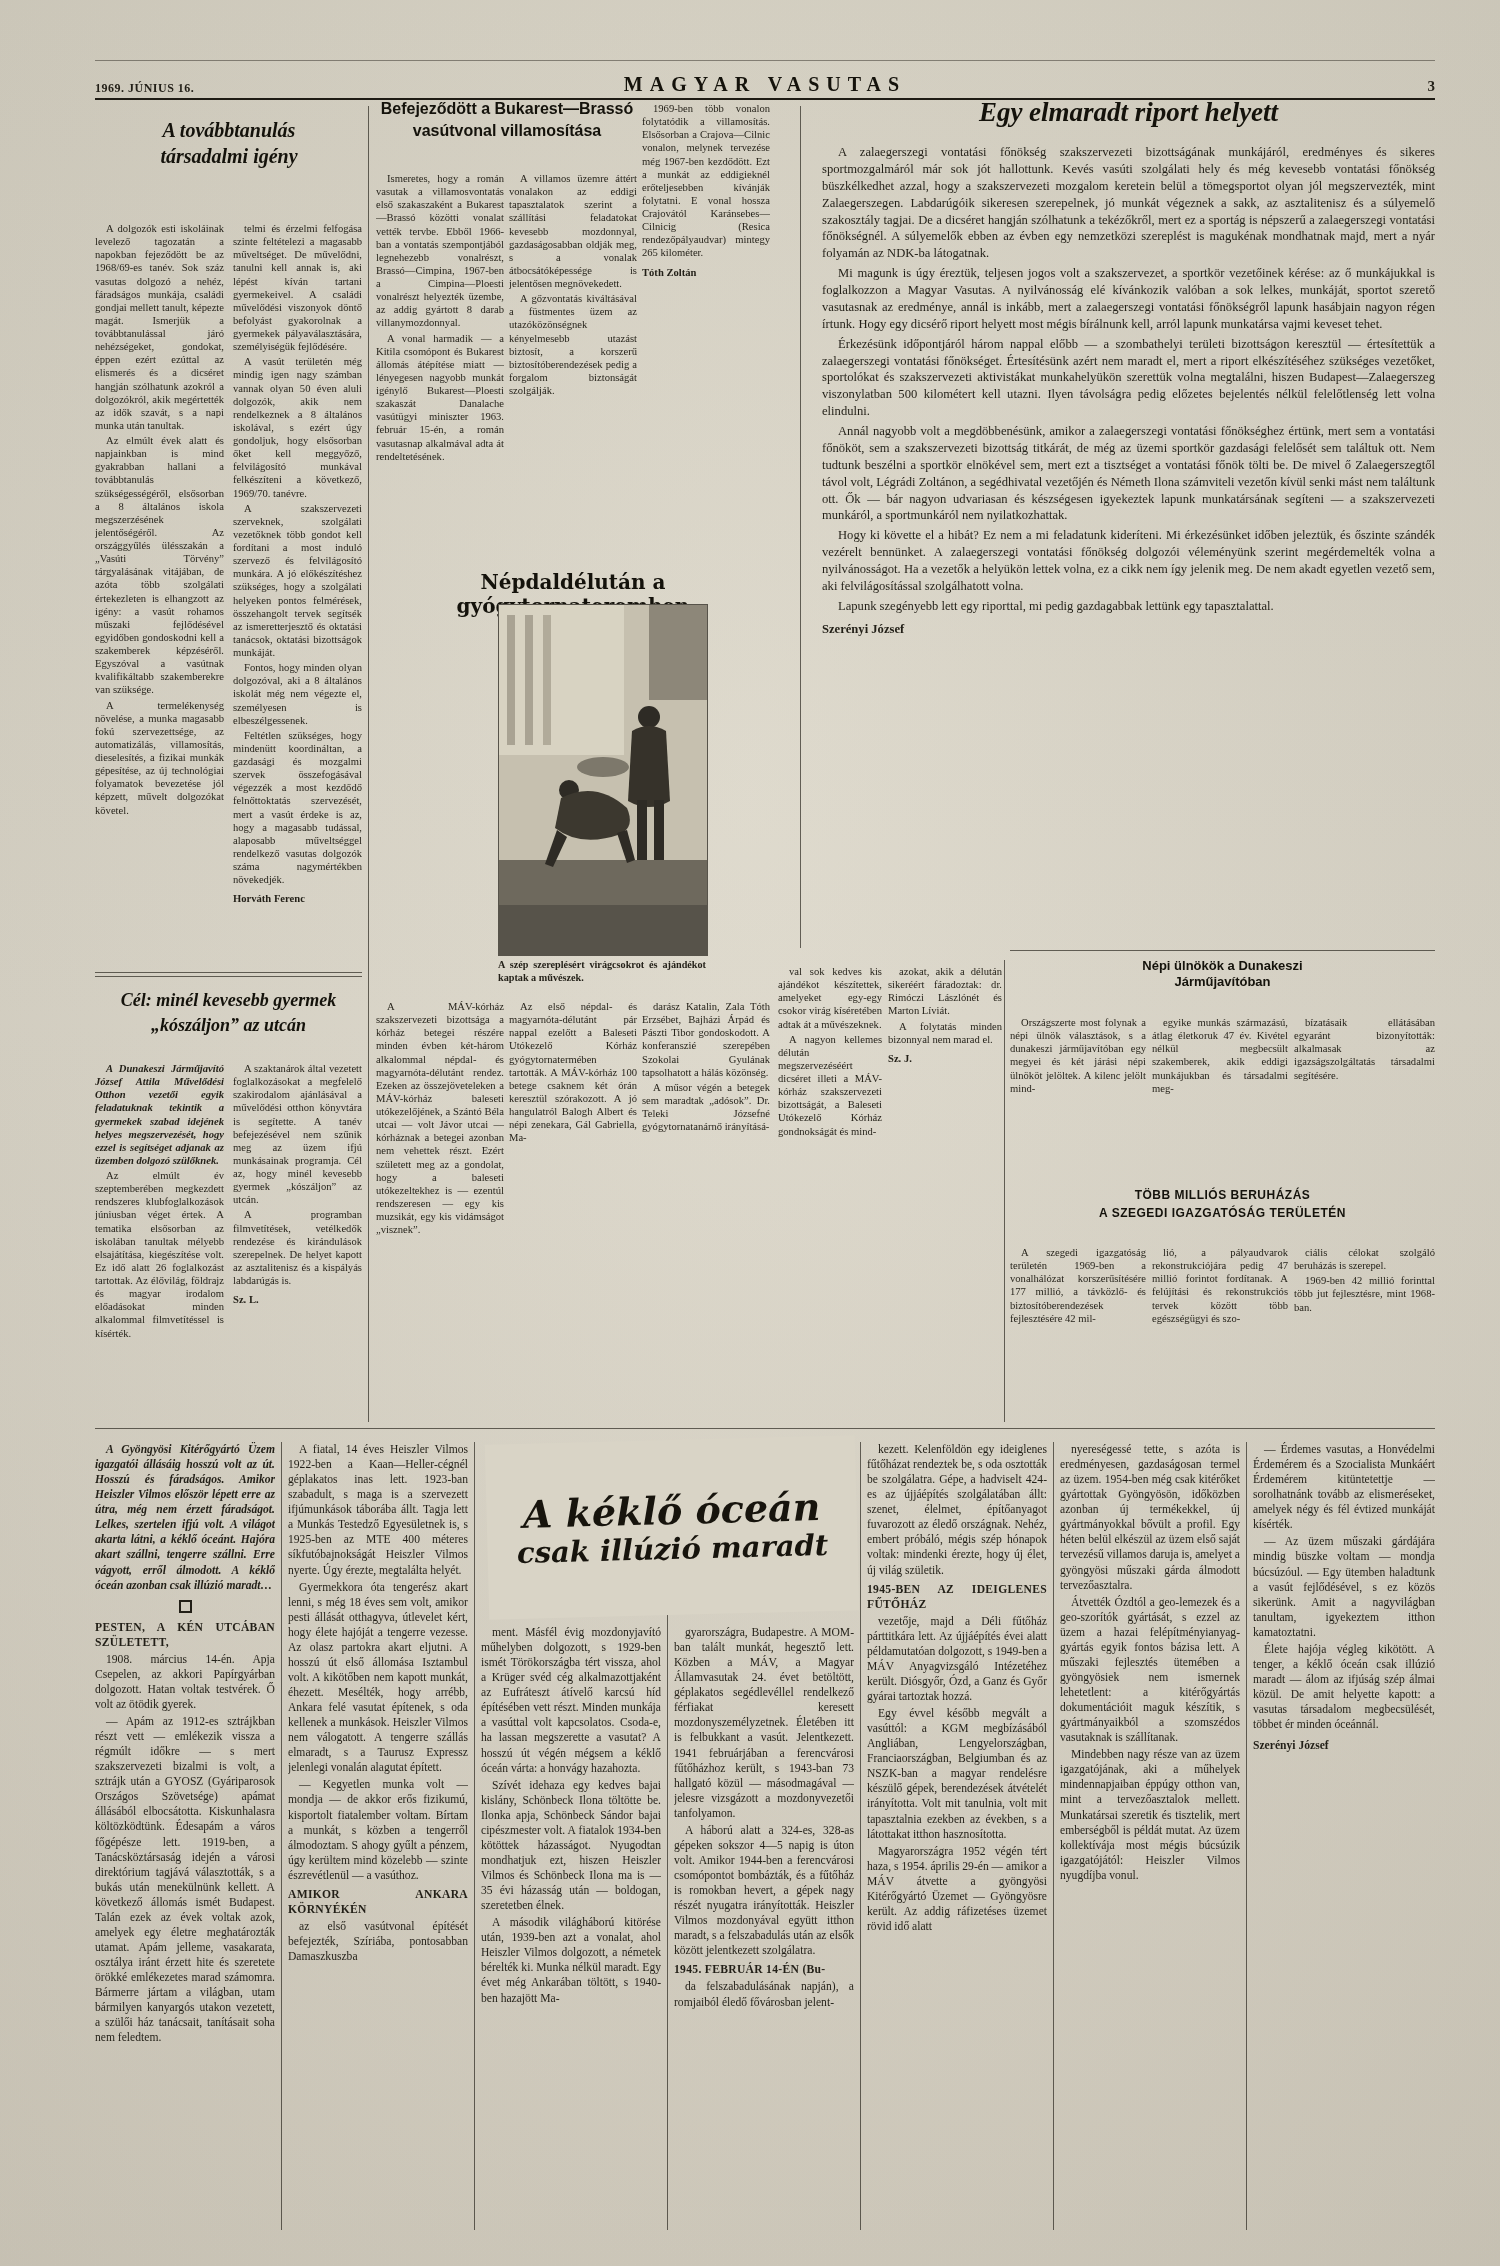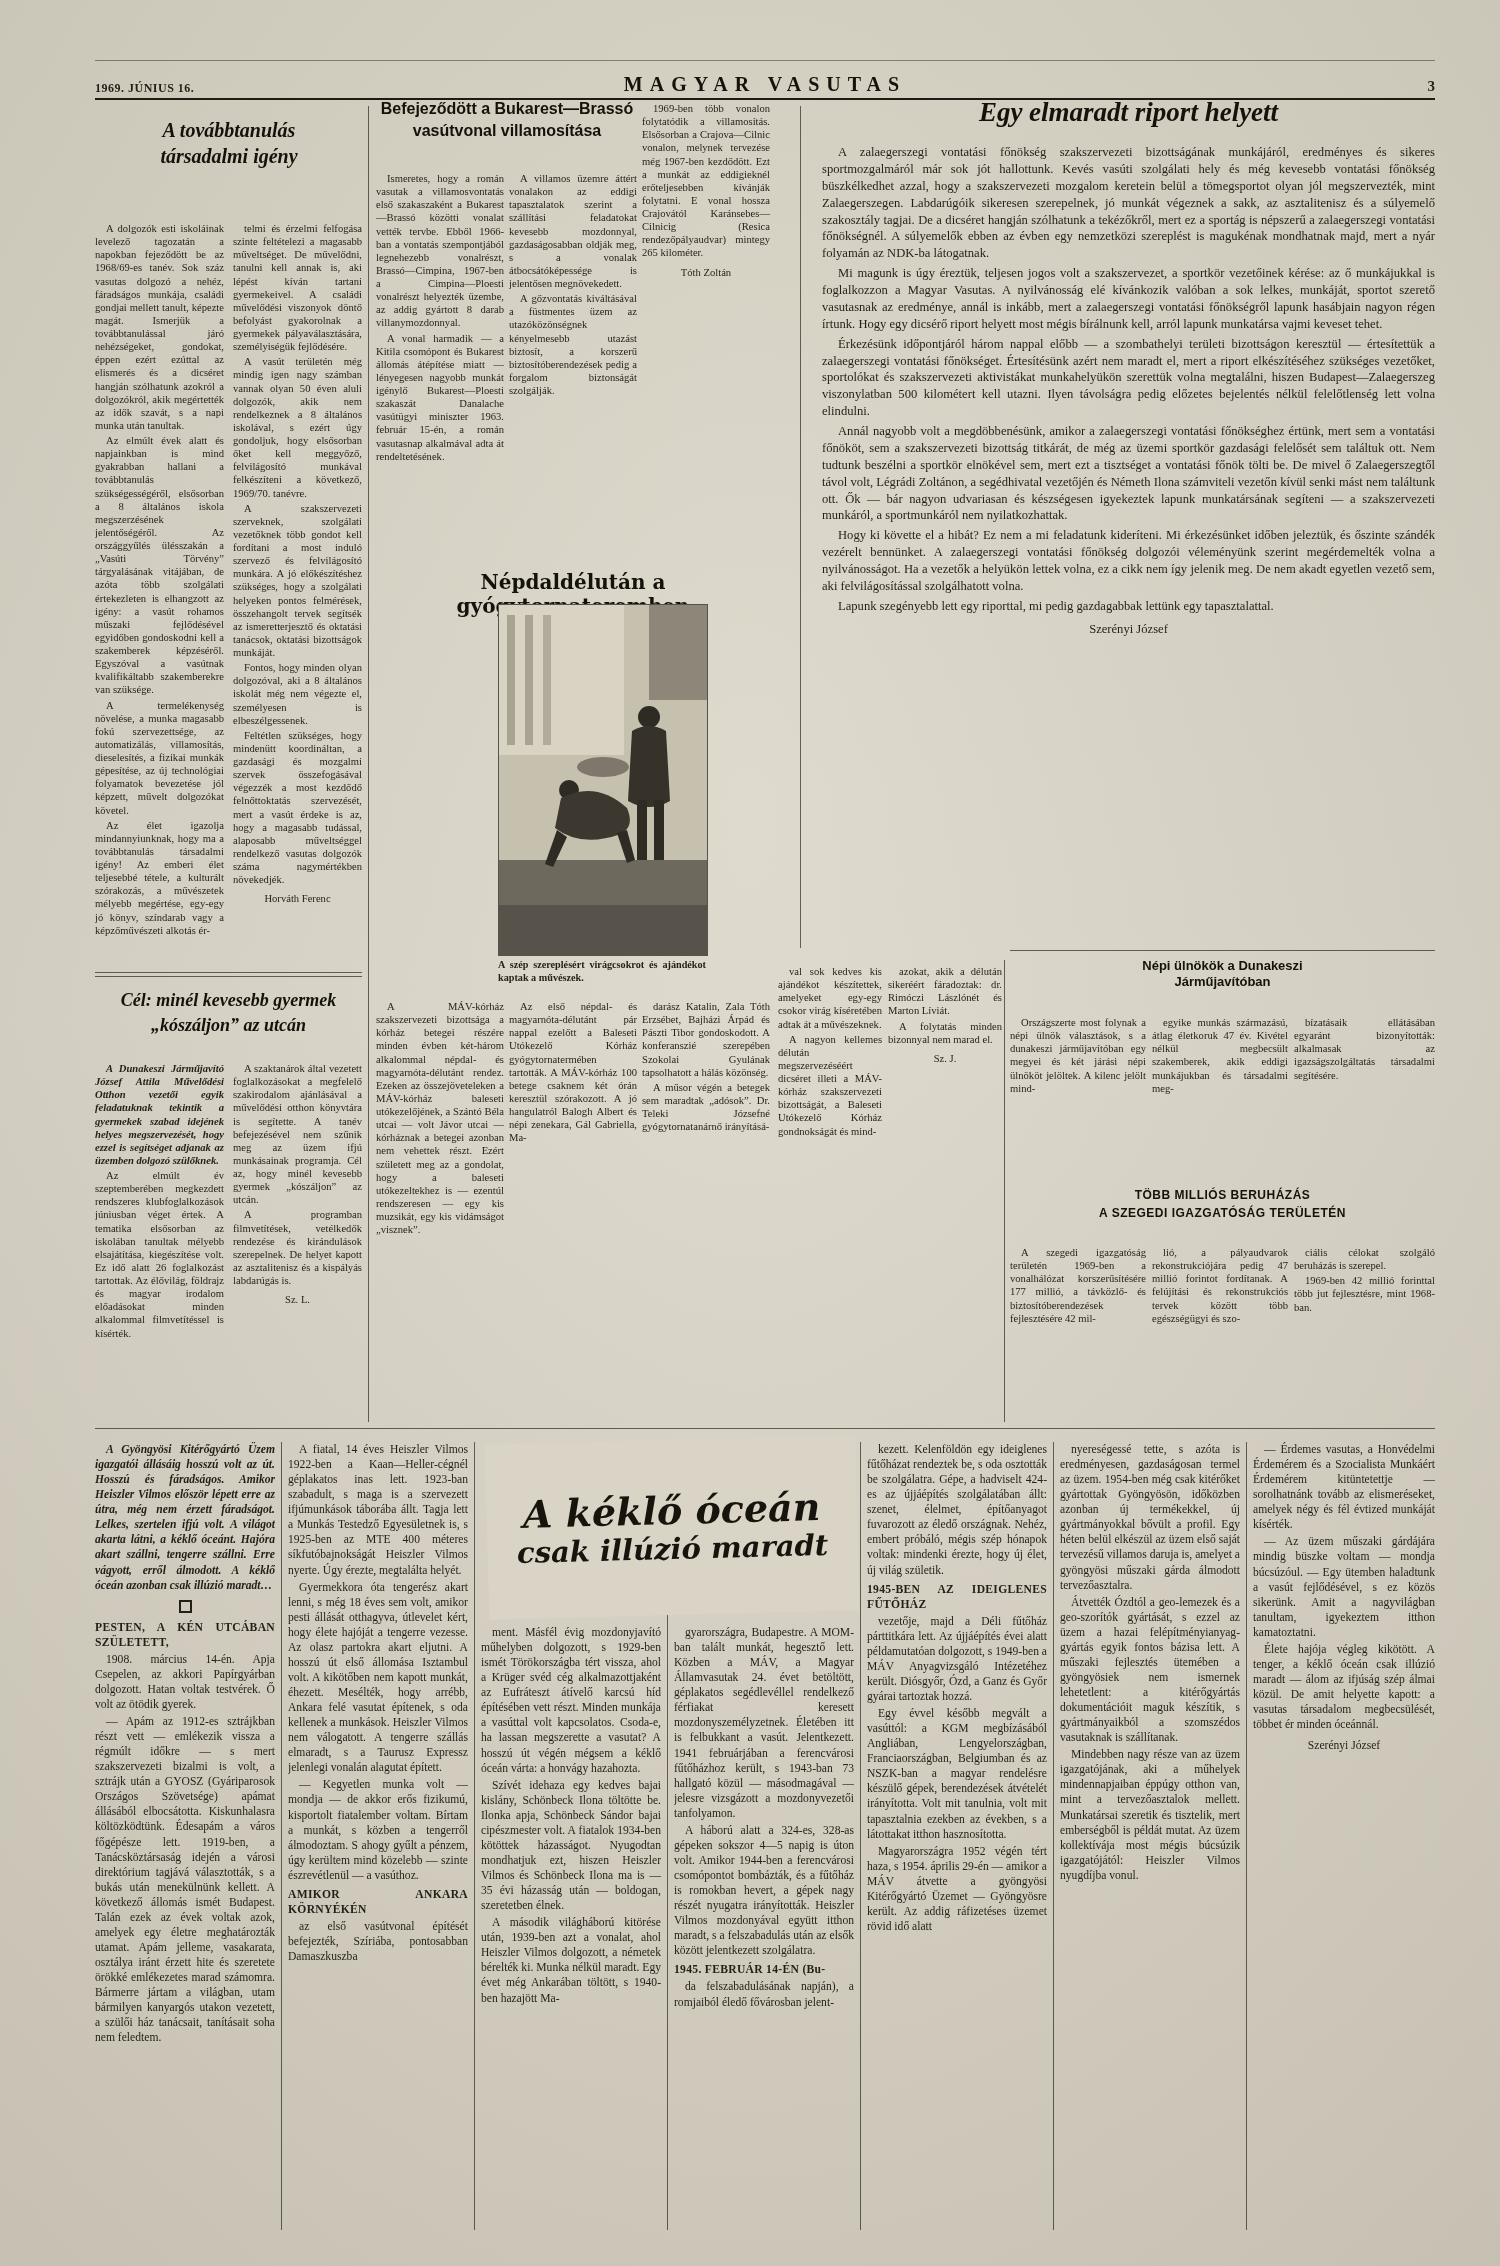--- a/index.html
+++ b/index.html
@@ -26,21 +26,21 @@
   
   .h-ital{font-family:"Liberation Serif",serif;font-style:italic;font-weight:700;text-align:center;color:var(--head);}
   .h-sans{font-family:"Liberation Sans",sans-serif;font-weight:700;text-align:center;color:var(--head);}
   .h-serif{font-family:"DejaVu Serif",serif;font-weight:700;text-align:center;color:var(--head);}
   
   .col{font:10.6px/1.24 "Liberation Serif",serif;text-align:justify;overflow:hidden;hyphens:auto;}
   .col p{margin:0 0 2px;text-indent:11px;}
   .bcol{font-size:11.6px;line-height:1.3;}
   .edbody{font-size:12.6px;line-height:1.34;}
   .edbody p{text-indent:16px;margin-bottom:3px;}
-  .byline{text-align:center;font-weight:400;text-indent:0 !important;margin-top:6px !important;}
+  .byline{text-align:left;font-weight:700;text-indent:0 !important;margin-top:6px !important;}
   .subhead{font-weight:700;text-indent:0 !important;letter-spacing:.3px;margin-top:4px !important;}
   .lead{font-style:italic;font-weight:700;}
   .orn{width:9px;height:9px;border:2px solid var(--ink);margin:7px auto;}
   
   .vrule{width:1px;background:var(--rule);}
   .hrule{border-top:1.5px solid var(--rule);height:0;}
   .dblrule{border-top:1px solid var(--rule);border-bottom:1px solid var(--rule);height:3px;}
   
   .photo{border:1px solid #57534a;background:#c8c2b2;overflow:hidden;}
   .caption{font:700 10.2px/1.3 "Liberation Serif",serif;text-align:justify;}
@@ -65,21 +65,20 @@
   <div class="abs vrule" style="left:1004px;top:960px;height:462px"></div>
 
   <div class="abs h-ital" style="left:95px;top:117px;width:268px;font-size:20px;line-height:1.3">
     <div>A továbbtanulás</div>
     <div>társadalmi igény</div>
   </div>
   <div class="abs col" style="left:95px;top:222px;width:129px;height:740px">
       <p>A dolgozók esti iskoláinak levelező tagozatán a napokban fejeződött be az 1968/69-es tanév. Sok száz vasutas dolgozó a nehéz, fáradságos munkája, családi gondjai mellett tanult, képezte magát. Ismerjük a továbbtanulással járó nehézségeket, gondokat, éppen ezért ezúttal az elismerés és a dicséret hangján szólhatunk azokról a dolgozókról, akik megértették az idők szavát, s a napi munka után tanultak.</p>
       <p>Az elmúlt évek alatt és napjainkban is mind gyakrabban hallani a továbbtanulás szükségességéről, elsősorban a 8 általános iskola megszerzésének jelentőségéről. Az országgyűlés ülésszakán a „Vasúti Törvény” tárgyalásának vitájában, de azóta több szolgálati értekezleten is elhangzott az igény: a vasút rohamos műszaki fejlődésével egyidőben gondoskodni kell a szakemberek képzéséről. Egyszóval a vasútnak kvalifikáltabb szakemberekre van szüksége.</p>
       <p>A termelékenység növelése, a munka magasabb fokú szervezettsége, az automatizálás, villamosítás, dieselesítés, a fizikai munkák gépesítése, az új technológiai folyamatok bevezetése jól képzett, művelt dolgozókat követel.</p>
-      <p>Az élet igazolja mindannyiunknak, hogy ma a továbbtanulás társadalmi igény! Az emberi élet teljesebbé tétele, a kulturált szórakozás, a művészetek mélyebb megértése, egy-egy jó könyv, színdarab vagy a képzőművészeti alkotás ér-</p>
     </div>
   <div class="abs col" style="left:233px;top:222px;width:129px;height:740px">
     <div>
         <p>telmi és érzelmi felfogása szinte feltételezi a magasabb műveltséget. De művelődni, tanulni kell annak is, aki lépést kíván tartani gyermekeivel. A családi művelődési viszonyok döntő befolyást gyakorolnak a gyermekek pályaválasztására, személyiségük fejlődésére.</p>
         <p>A vasút területén még mindig igen nagy számban vannak olyan 50 éven aluli dolgozók, akik nem rendelkeznek a 8 általános iskolával, s ezért úgy gondoljuk, hogy elsősorban őket kell meggyőző, felvilágosító munkával felkészíteni a következő, 1969/70. tanévre.</p>
         <p>A szakszervezeti szerveknek, szolgálati vezetőknek több gondot kell fordítani a most induló szervező és felvilágosító munkára. A jó előkészítéshez szükséges, hogy a szolgálati helyeken pontos felmérések, összehangolt tervek segítsék az ismeretterjesztő és oktatási tanácsok, oktatási bizottságok munkáját.</p>
         <p>Fontos, hogy minden olyan dolgozóval, aki a 8 általános iskolát még nem végezte el, személyesen is elbeszélgessenek.</p>
         <p>Feltétlen szükséges, hogy mindenütt koordináltan, a gazdasági és mozgalmi szervek összefogásával végezzék a most kezdődő felnőttoktatás szervezését, mert a vasút érdeke is az, hogy a magasabb tudással, alaposabb műveltséggel rendelkező vasutas dolgozók száma nagymértékben növekedjék.</p>
       </div>
     <p class="byline">Horváth Ferenc</p>

